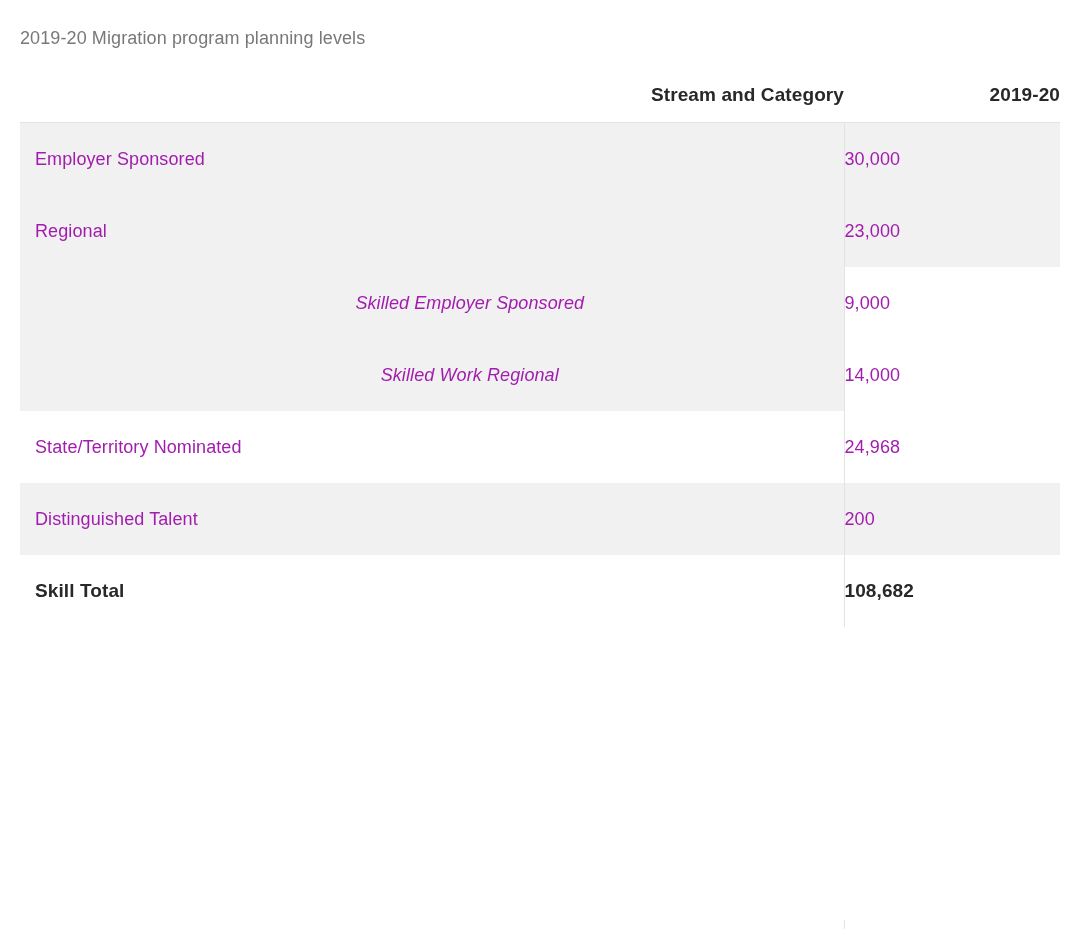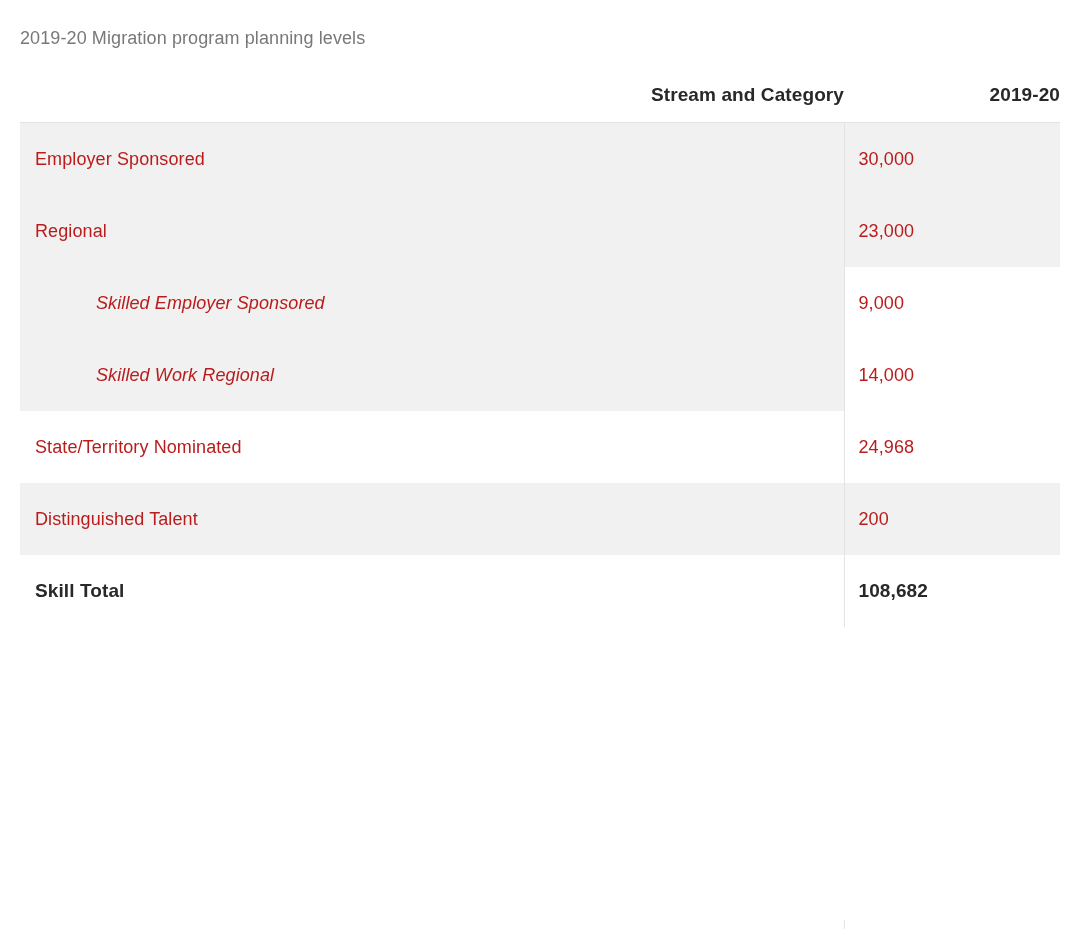--- a/index.html
+++ b/index.html
@@ -65,43 +65,42 @@
     border-bottom: 1px solid #e3e3e3;
     letter-spacing: 0.1px;
     text-align: right;
   }
   thead tr.header-row th.th-label { padding-left: 15px; }
   thead tr.header-row th.th-value { padding-left: 14px; }
 
   
   tbody td {
     font-size: 18px;
-    color: #b91c1c;
+    color: #a21caf;
     letter-spacing: 0.1px;
     height: 72px;
   }
   tbody td.cell-label { padding-left: 15px; }
   tbody td.cell-value {
-    padding-left: 14px;
     border-left: 1px solid #e3e3e3;
     margin-left: 31px;
   }
 
   
   tr.section-row td {
     height: 68px;
     font-weight: bold;
     font-size: 19px;
     color: #26282a;
   }
   tr.section-row td.cell-value { border-left: none; }
 
   
   tr.shade-full td { background: #f1f1f1; }
-  tr.shade-label td.cell-label { background: #f1f1f1; }
+  tr.shade-label td.cell-label { background: #f1f1f1; text-align: center; }
   tr.shade-label td.cell-value { background: #ffffff; }
   tr.shade-none td { background: #ffffff; }
 
   
   tr.sub-row td.cell-label {
     padding-left: 76px;
     font-style: italic;
   }
 
   

